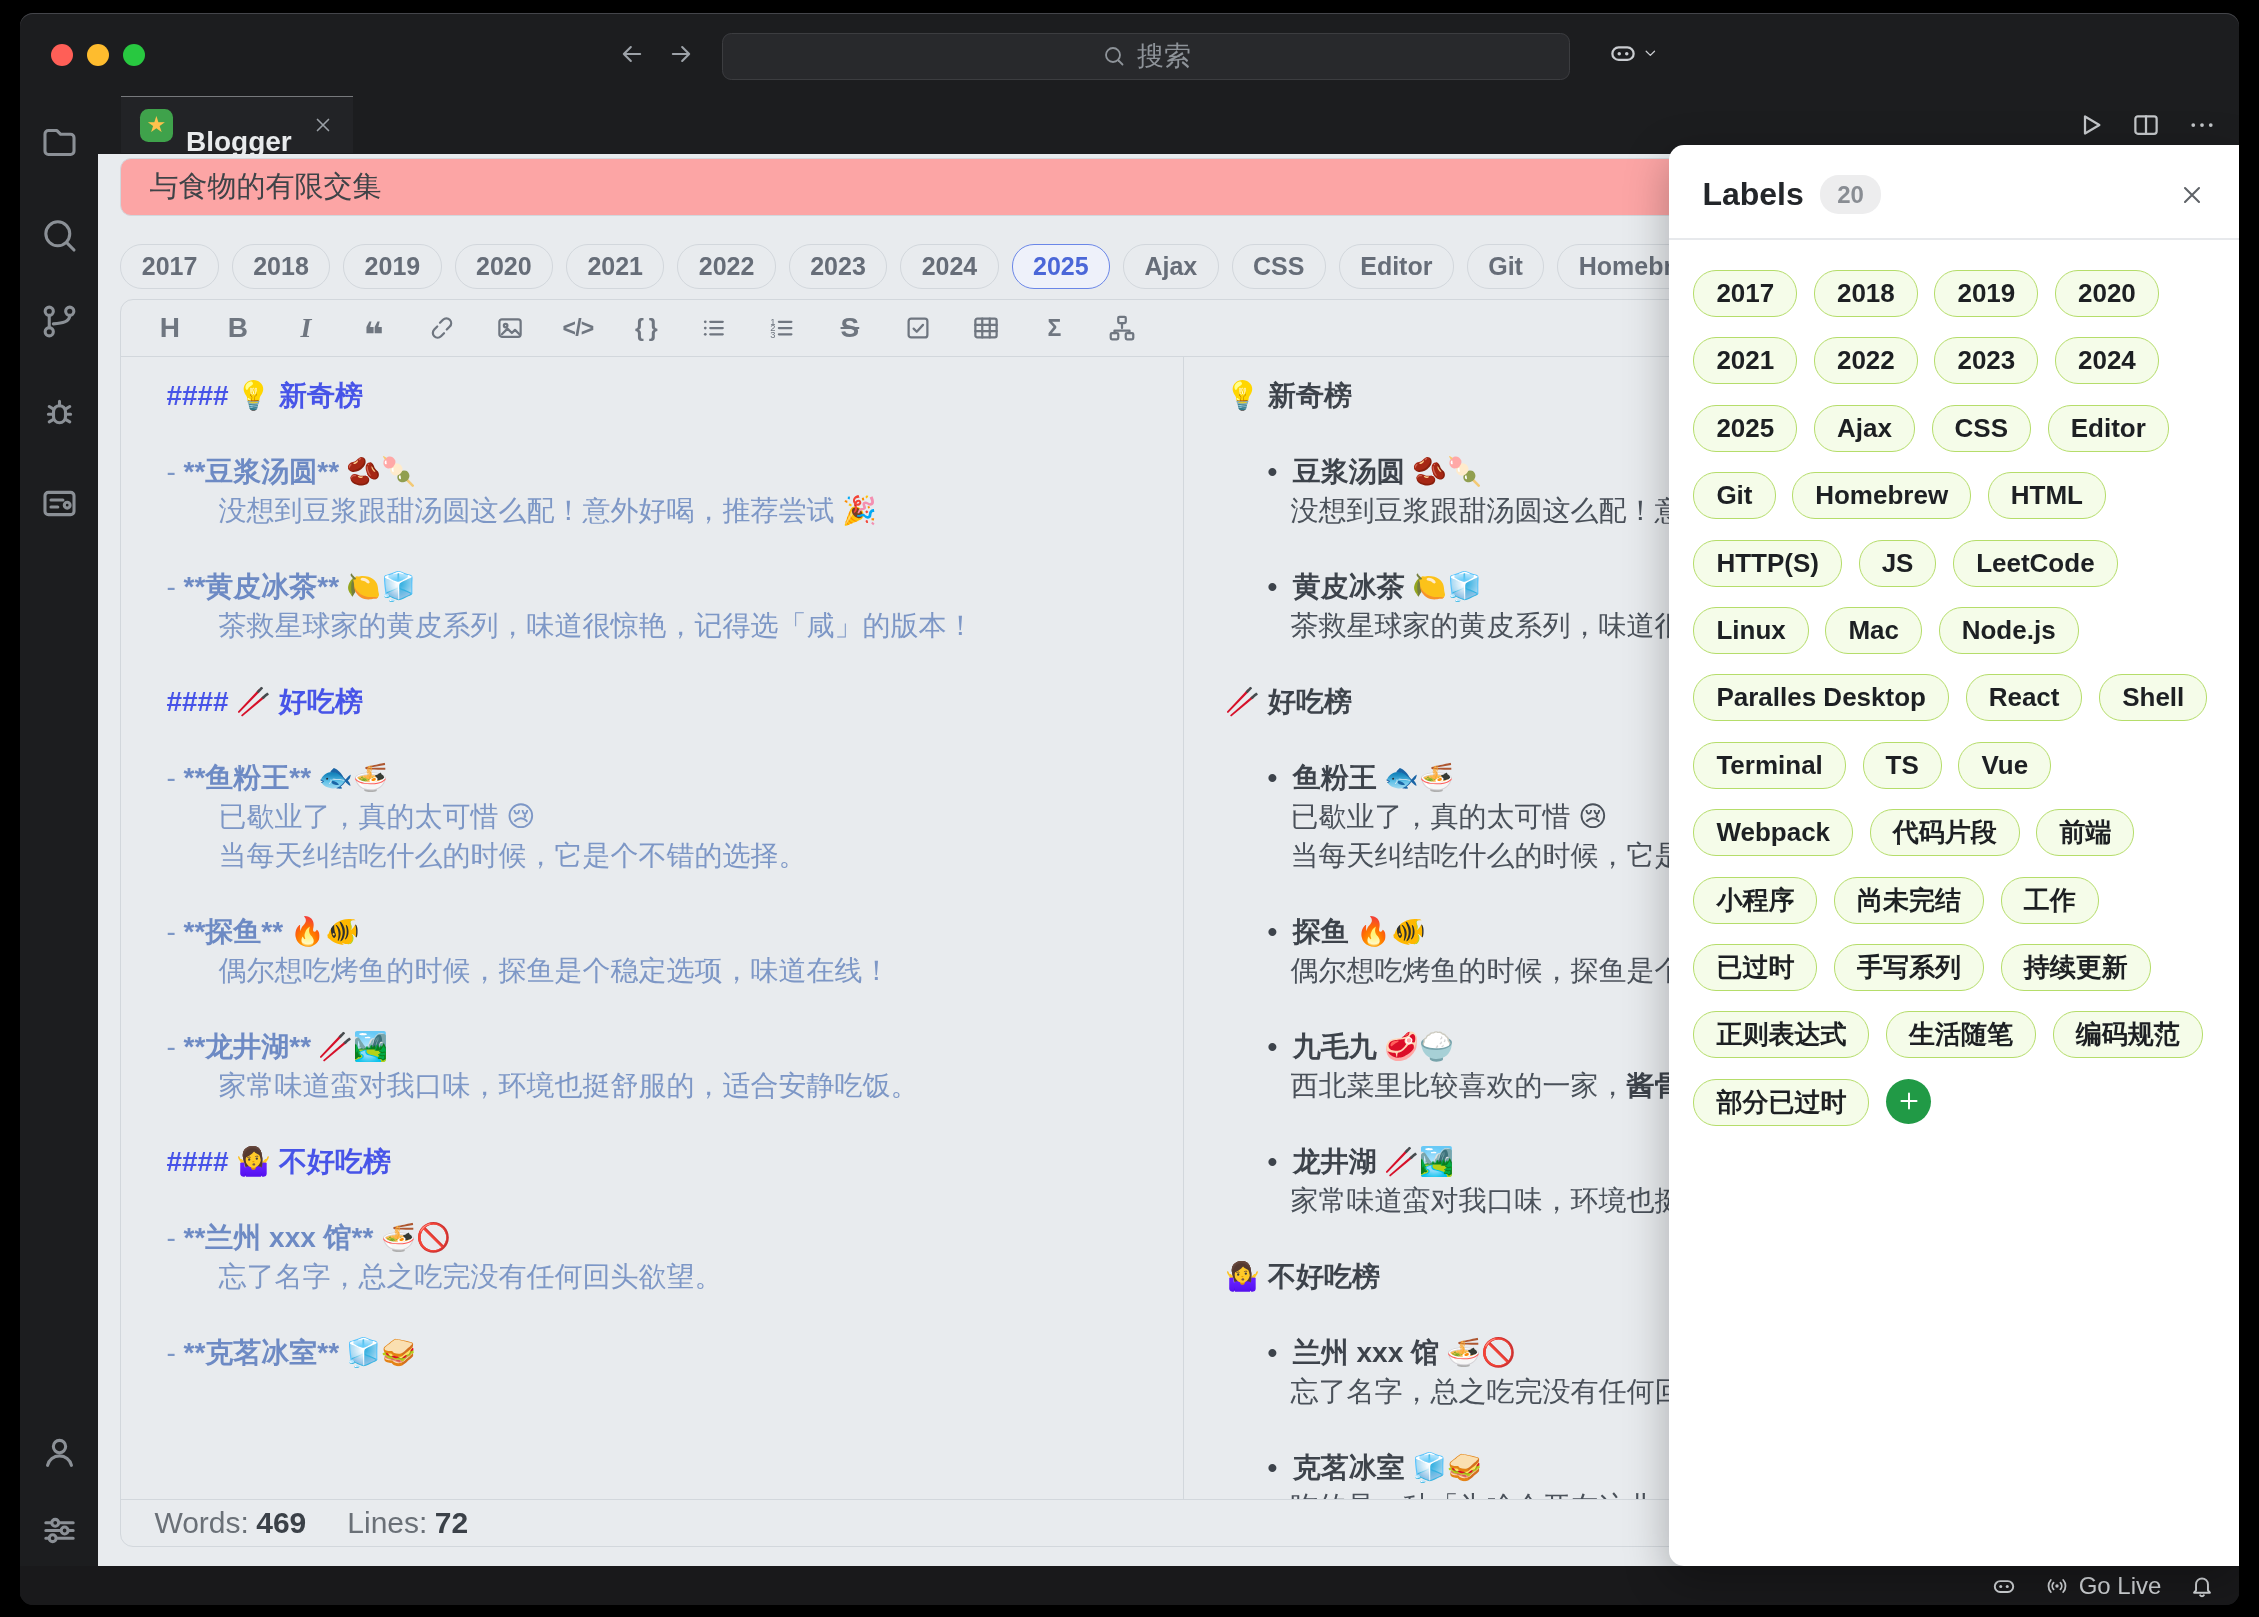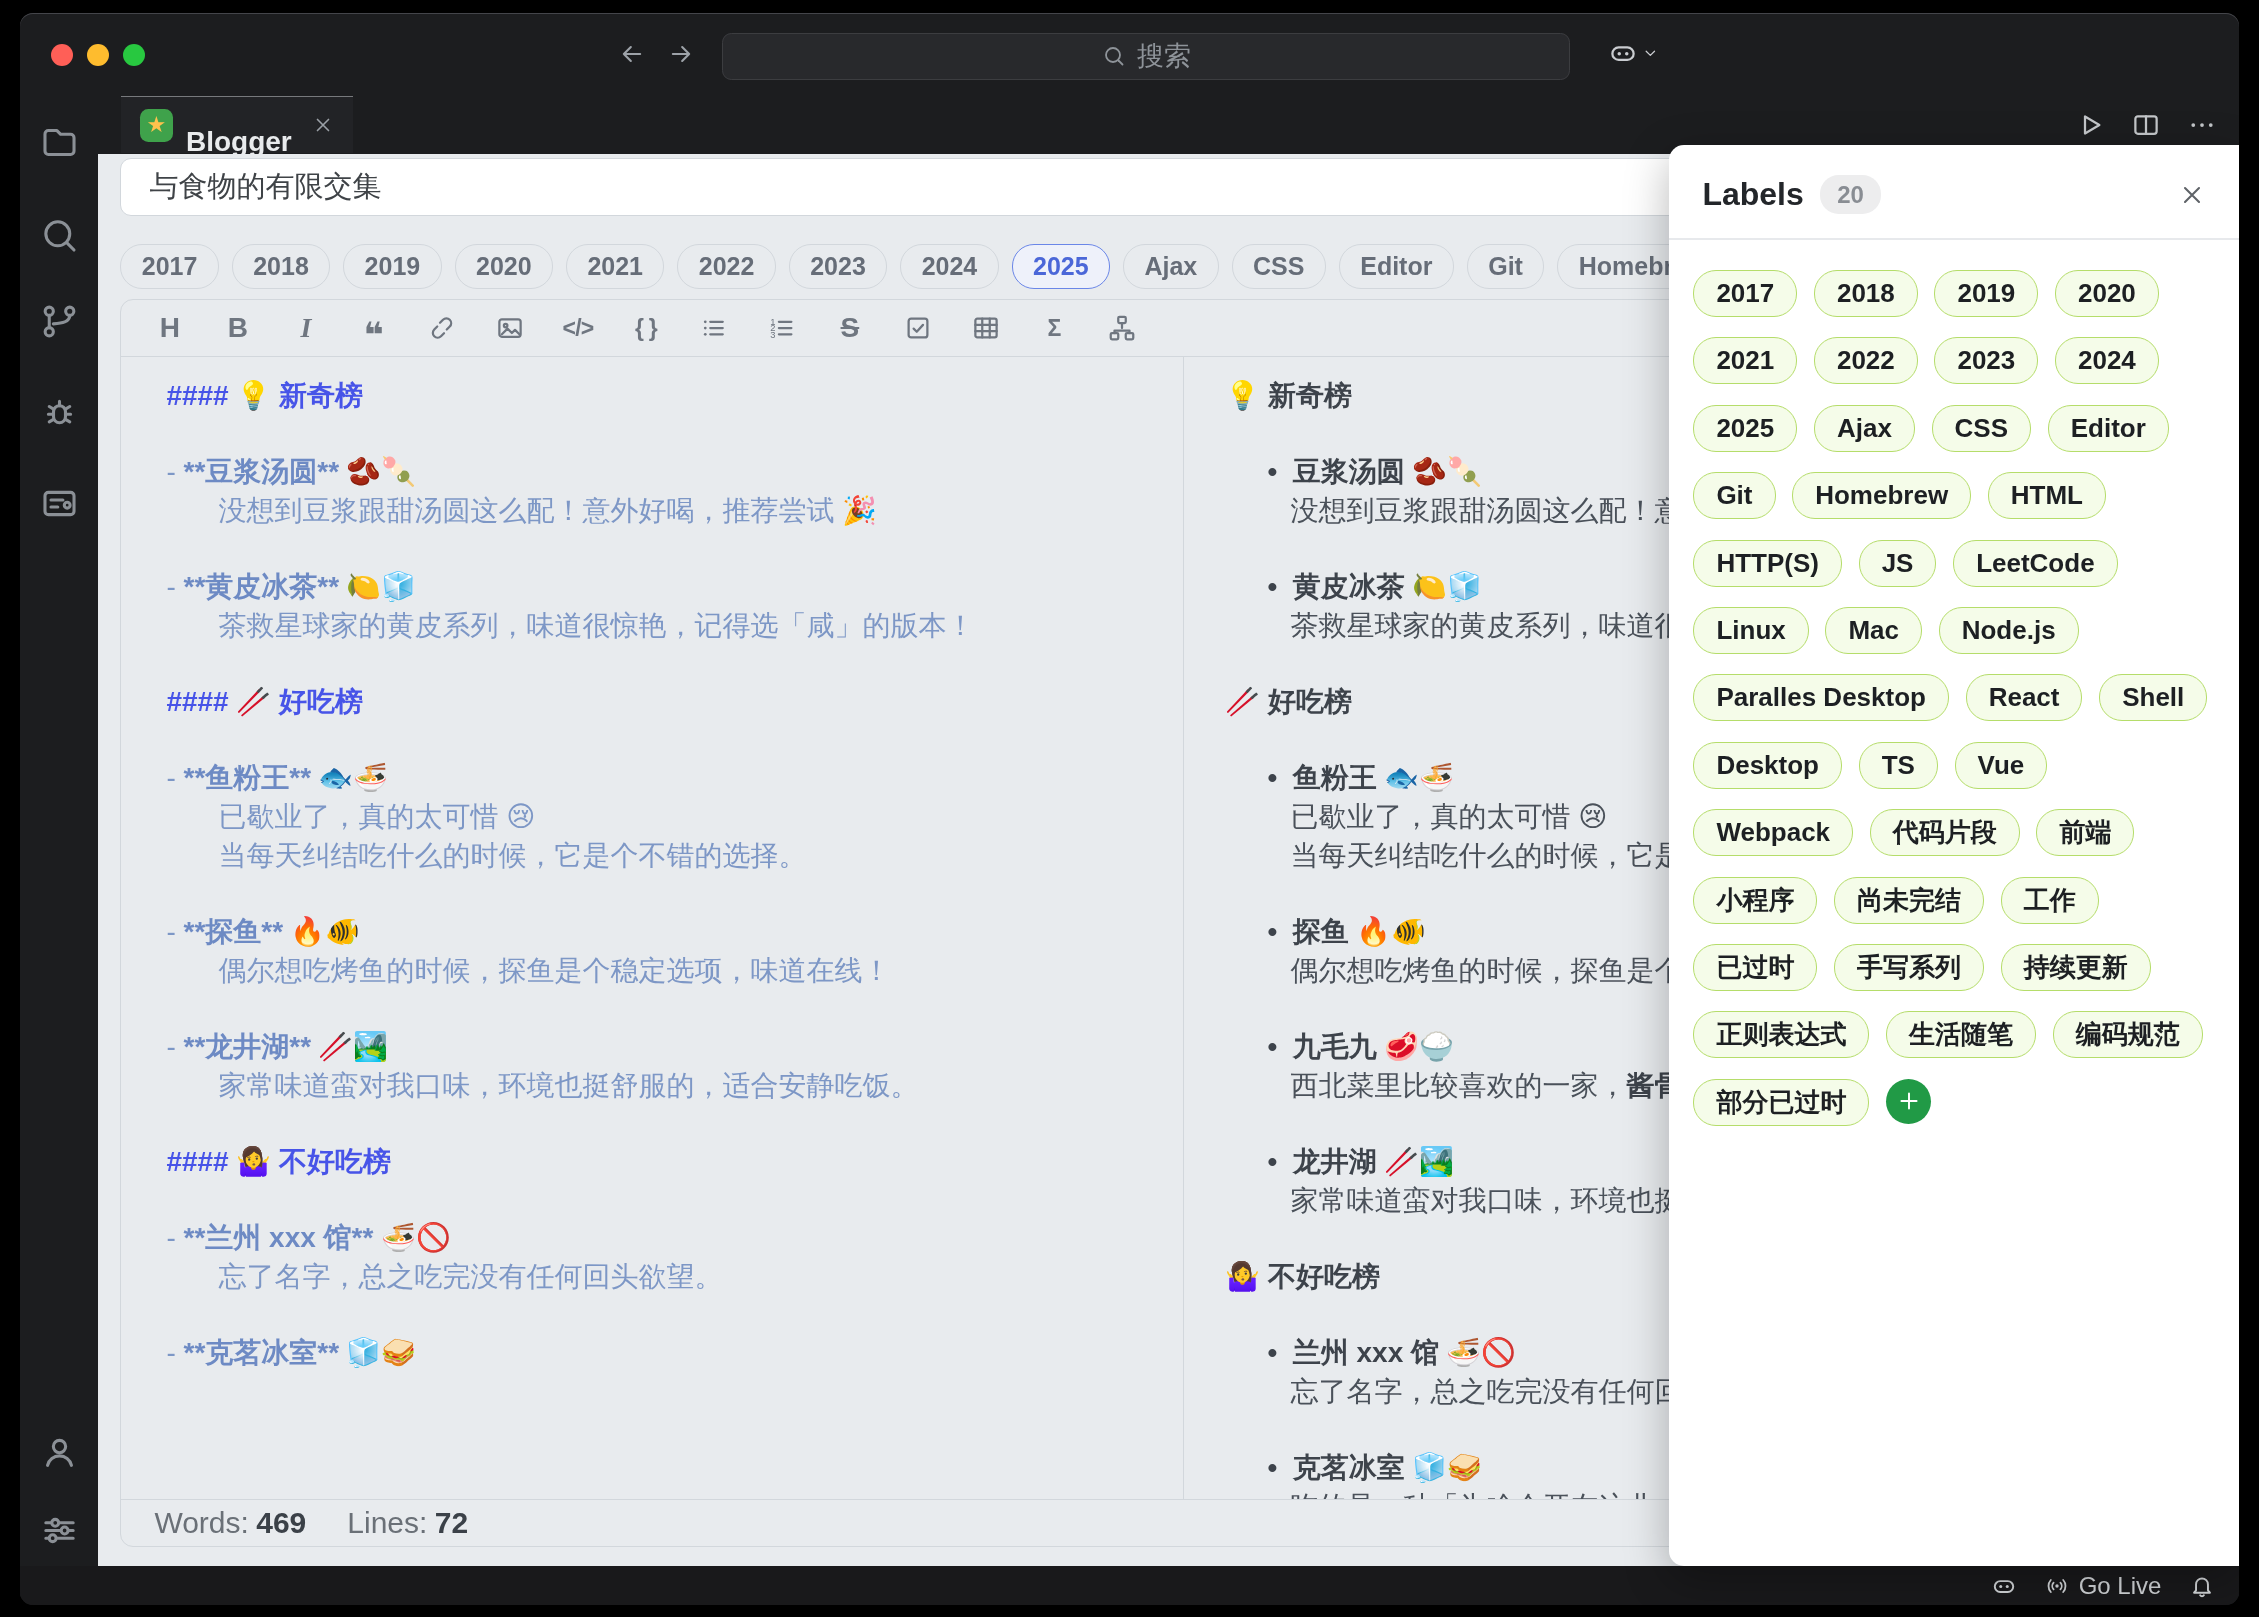--- a/index.html
+++ b/index.html
@@ -26,21 +26,21 @@
   .tab{position:absolute;left:23px;top:0;height:56px;display:flex;align-items:center;gap:13px;
        padding:0 18.6px;background:#222326;border-top:1.9px solid #77797c;}
   .tabicon{width:33px;height:33px;border-radius:8.3px;background:#3fa24b;display:flex;align-items:center;
            justify-content:center;font-size:22px;color:#ffc24d;}
   .tabtitle{color:#e9ebed;font-size:28px;font-weight:700;margin-top:33px;}
   .tabclose{color:#9aa0a6;margin-left:7.4px;display:flex;}
   .tab-actions{position:absolute;right:22px;top:0;height:58px;display:flex;align-items:center;gap:26px;color:#c3c6c9;}
   
   .page{flex:1;background:#e8ebee;padding:3.7px 13px 0 22px;position:relative;overflow:hidden;}
   .title-input{height:58px;border:1.9px solid #d2d7dc;border-radius:11px;display:flex;align-items:center;
-               padding:8px 28px;font-size:29px;color:#3f4347;background:#ffffff;width:100%;box-sizing:border-box;
+               padding:8px 28px;font-size:29px;color:#3f4347;background:#fca5a5;width:100%;box-sizing:border-box;
                font-family:inherit;outline:none;}
   .filterrow{display:flex;gap:13px;margin-top:28px;flex-wrap:nowrap;overflow:hidden;}
   .chip{height:43px;padding:0 20.4px;border:1.9px solid #d2d7dc;border-radius:22px;display:flex;align-items:center;
         font-size:25px;font-weight:600;color:#666d78;background:transparent;white-space:nowrap;flex:none;}
   .chip.sel{border-color:#6a86e8;color:#4b67d8;background:#eef1fa;}
   .editorbox{position:absolute;left:22px;right:13px;top:145px;bottom:18.6px;border:1.9px solid #d2d7dc;
              border-radius:13px;display:flex;flex-direction:column;overflow:hidden;}
   .toolbar{height:56px;border-bottom:1.9px solid #d2d7dc;display:flex;align-items:center;
            padding:0 32px;gap:35px;color:#6f7680;flex:none;}
   .ti{width:33px;display:flex;align-items:center;justify-content:center;}
@@ -446,21 +446,21 @@
         <div class="lchip">HTML</div>
         <div class="lchip">HTTP(S)</div>
         <div class="lchip">JS</div>
         <div class="lchip">LeetCode</div>
         <div class="lchip">Linux</div>
         <div class="lchip">Mac</div>
         <div class="lchip">Node.js</div>
         <div class="lchip">Paralles Desktop</div>
         <div class="lchip">React</div>
         <div class="lchip">Shell</div>
-        <div class="lchip">Desktop</div>
+        <div class="lchip">Terminal</div>
         <div class="lchip">TS</div>
         <div class="lchip">Vue</div>
         <div class="lchip">Webpack</div>
         <div class="lchip">代码片段</div>
         <div class="lchip">前端</div>
         <div class="lchip">小程序</div>
         <div class="lchip">尚未完结</div>
         <div class="lchip">工作</div>
         <div class="lchip">已过时</div>
         <div class="lchip">手写系列</div>

